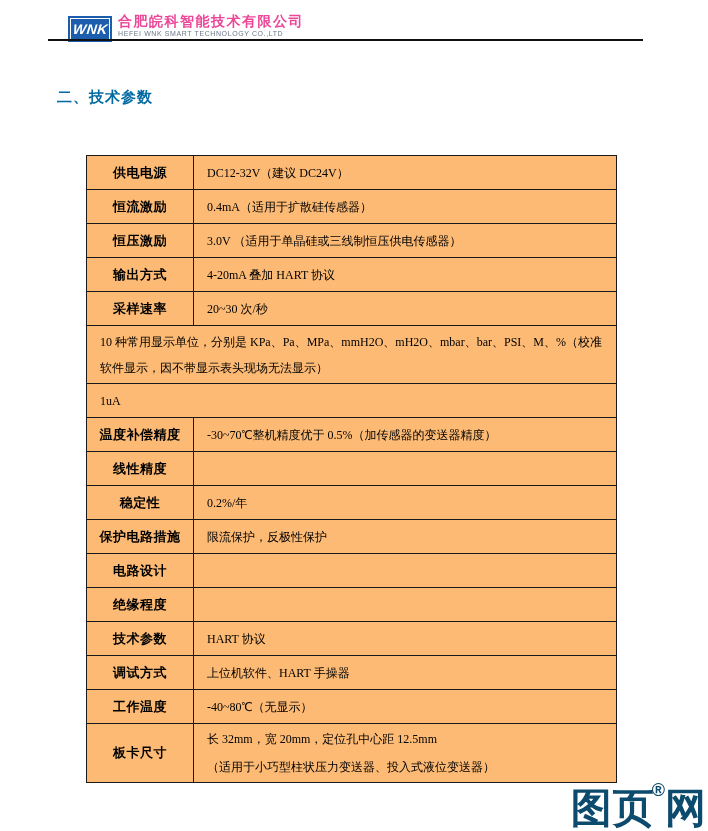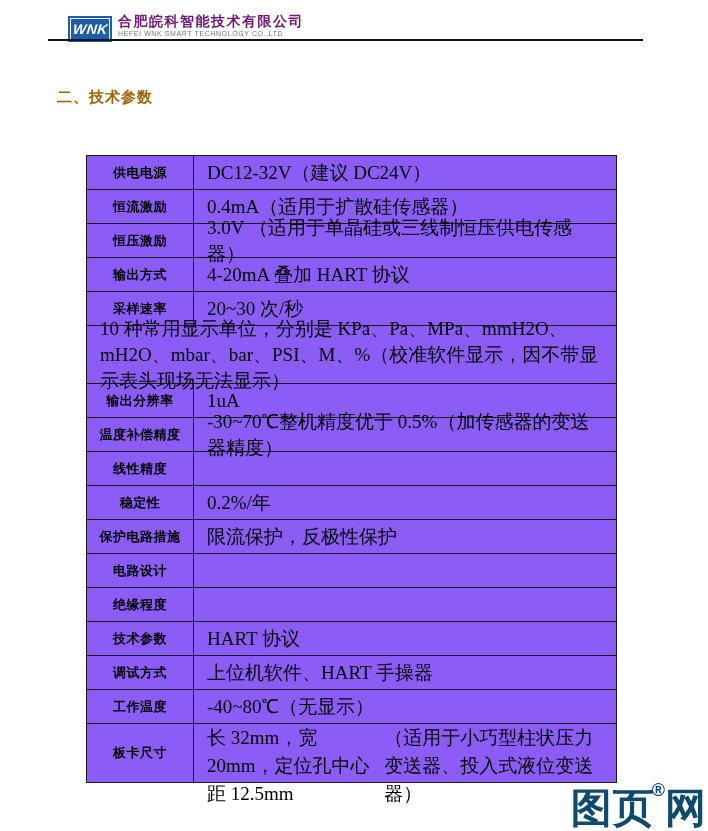--- a/index.html
+++ b/index.html
@@ -29,48 +29,48 @@
     font-family:"Liberation Sans", sans-serif;
     font-weight:bold;font-style:italic;
     font-size:14px;letter-spacing:0.5px;line-height:1;
     transform:skewX(-6deg);
   }
   .company-cn{
     position:absolute;left:118px;top:13px;
     font-family:"Liberation Serif", serif;
     font-weight:bold;
     font-size:14px;letter-spacing:1.5px;
-    color:#701a75;
+    color:#ec4899;
     white-space:nowrap;
   }
   .company-en{
     position:absolute;left:118px;top:30px;
     font-family:"Liberation Sans", sans-serif;
     font-size:7px;letter-spacing:0.6px;
     color:#6b7786;
     white-space:nowrap;
   }
   .header-rule{
     position:absolute;left:48px;top:39px;
     width:595px;height:2px;background:#111111;
   }
   
   .section-title{
     position:absolute;left:57px;top:88px;
     font-family:"Liberation Sans", sans-serif;
-    font-weight:bold;font-size:15px;color:#a16207;
+    font-weight:bold;font-size:15px;color:#0369a1;
     letter-spacing:1px;
   }
   
   .spec-table{
     position:absolute;left:86px;top:155px;
     width:531px;
     border:1px solid #1a1a1a;
     box-sizing:border-box;
-    background:#8b5cf6;
+    background:#fdba74;
   }
   .tr{
     display:flex;
     height:34px;
     border-bottom:1px solid #1a1a1a;
     box-sizing:border-box;
   }
   .tr.tall{height:58px;}
   .tr:last-child{border-bottom:none;}
   .th{
@@ -80,27 +80,27 @@
     display:flex;align-items:center;justify-content:center;
     font-family:"Liberation Sans", sans-serif;
     font-weight:bold;font-size:13px;
     letter-spacing:0.5px;
     text-align:center;
   }
   .td{
     flex:1;
     display:flex;align-items:center;
     padding:0 10px 0 13px;
-    font-size:19px;
+    font-size:12px;
     line-height:26px;
     font-family:Liberation Serif, serif;
   }
   .td.wrap{flex-wrap:wrap;align-content:center;}
   .td.two-line{
-    flex-direction:row;
+    flex-direction:column;
     justify-content:center;
     align-items:flex-start;
     line-height:28px;
   }
   
   .watermark{
     position:absolute;right:1px;bottom:2px;
     font-family:"Liberation Sans", sans-serif;
     font-weight:bold;
     font-size:41px;
@@ -157,21 +157,20 @@
     <div class="tr">
       <div class="th">采样速率</div>
       <div class="td">20~30 次/秒</div>
     </div>
 
     <div class="tr tall">
       <div class="td wrap">10 种常用显示单位，分别是 KPa、Pa、MPa、mmH2O、mH2O、mbar、bar、PSI、M、%（校准软件显示，因不带显示表头现场无法显示）</div>
     </div>
 
     <div class="tr">
-      <div class="th">输出分辨率</div>
       <div class="td">1uA</div>
     </div>
 
     <div class="tr">
       <div class="th">温度补偿精度</div>
       <div class="td">-30~70℃整机精度优于 0.5%（加传感器的变送器精度）</div>
     </div>
 
     <div class="tr">
       <div class="th">线性精度</div>

